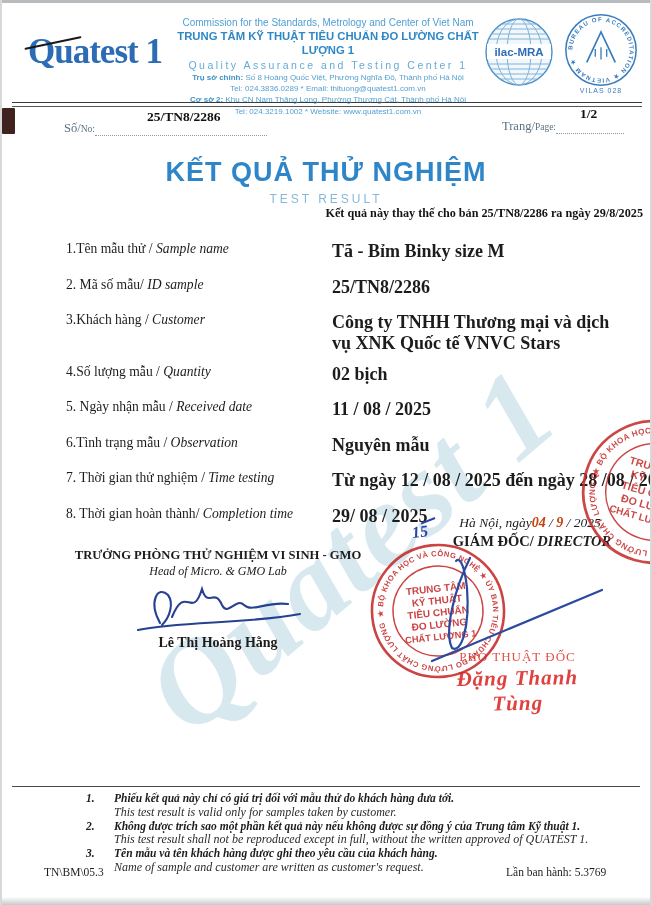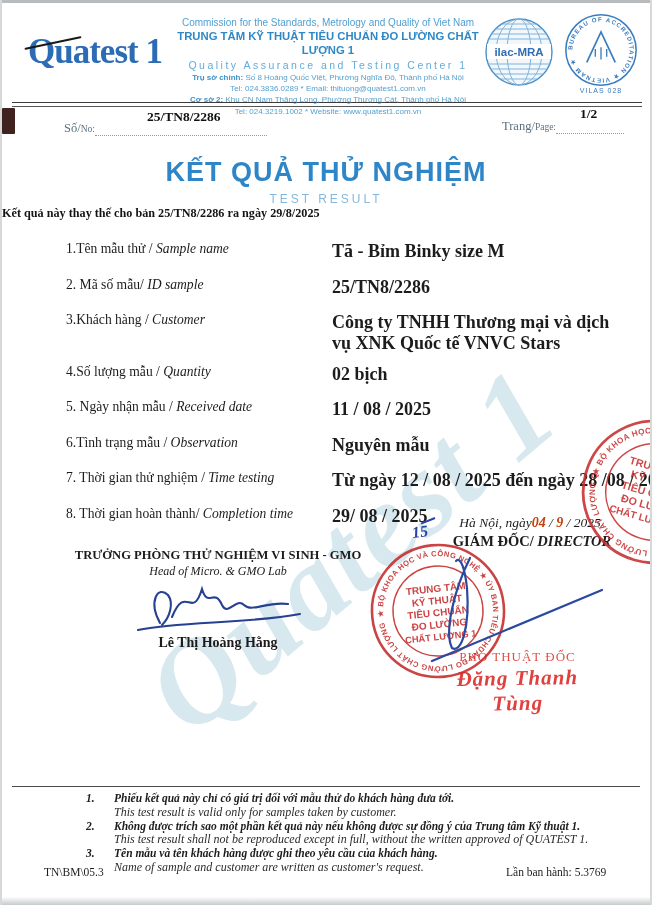--- a/index.html
+++ b/index.html
@@ -39,21 +39,21 @@
   
   .meta-label{font-size:12.5px;color:#5a7183;}
   .meta-label .sm{font-size:9.5px;}
   .dotted{display:inline-block;border-bottom:1.2px dotted #8a9aa6;height:11px;vertical-align:bottom;}
   .meta-val{font-size:13.5px;font-weight:bold;color:#111;}
   
   .title-vi{left:0;right:0;top:157px;text-align:center;font-family:"Liberation Sans",sans-serif;
             font-size:27px;font-weight:bold;color:#2e86c8;letter-spacing:1px;}
   .title-en{left:0;right:0;top:192px;text-align:center;font-family:"Liberation Sans",sans-serif;
             font-size:12px;color:#85b9dc;letter-spacing:3px;}
-  .title-note{left:0;right:0;top:206px;text-align:left;font-size:12.2px;font-weight:bold;color:#141414;font-family:Liberation Serif, serif;}
+  .title-note{left:0;right:7px;top:206px;text-align:right;font-size:12.2px;font-weight:bold;color:#141414;font-family:Liberation Serif, serif;}
   
   .frow .lbl{position:absolute;left:64px;font-size:13.6px;white-space:nowrap;}
   .frow .lbl i{font-style:italic;}
   .frow .val{position:absolute;left:330px;width:292px;font-size:18px;font-weight:bold;line-height:21px;}
   
   .sig-left{left:66px;top:548px;width:300px;text-align:center;z-index:2;}
   .sl-title{font-size:12.6px;font-weight:bold;}
   .sl-en{font-size:12px;font-style:italic;margin-top:1px;}
   .sl-name{font-size:14px;font-weight:bold;margin-top:2px;}
   .date-line{left:418px;top:515px;width:220px;text-align:center;font-size:13.5px;font-style:italic;
@@ -88,21 +88,21 @@
   <div class="abs edge-top"></div>
   <div class="abs edge-bottom"></div>
   <div class="abs artifact"></div>
 
   <div class="abs watermark">Quatest 1</div>
 
   <div class="abs logo-text hdr">Quatest 1</div>
   <div class="abs needle hdr"></div>
 
   <div class="abs org hdr">
-    <div class="org-en">Commission for the Standards, Metrology and Quality of Viet Nam</div>
+    <div class="org-en">Commission for the Standards, Metrology and Center of Viet Nam</div>
     <div class="center-vi">TRUNG TÂM KỸ THUẬT TIÊU CHUẨN ĐO LƯỜNG CHẤT LƯỢNG 1</div>
     <div class="center-en">Quality Assurance and Testing Center 1</div>
     <div class="addr"><b>Trụ sở chính:</b> <span>Số 8 Hoàng Quốc Việt, Phường Nghĩa Đô, Thành phố Hà Nội</span></div>
     <div class="addr">Tel: 024.3836.0289 * Email: thituong@quatest1.com.vn</div>
     <div class="addr"><b>Cơ sở 2:</b> <span>Khu CN Nam Thăng Long, Phường Thượng Cát, Thành phố Hà Nội</span></div>
     <div class="addr">Tel: 024.3219.1002 * Website: www.quatest1.com.vn</div>
   </div>
 
   <svg class="abs ilac hdr" width="72" height="72" viewBox="0 0 72 72">
     <defs>

